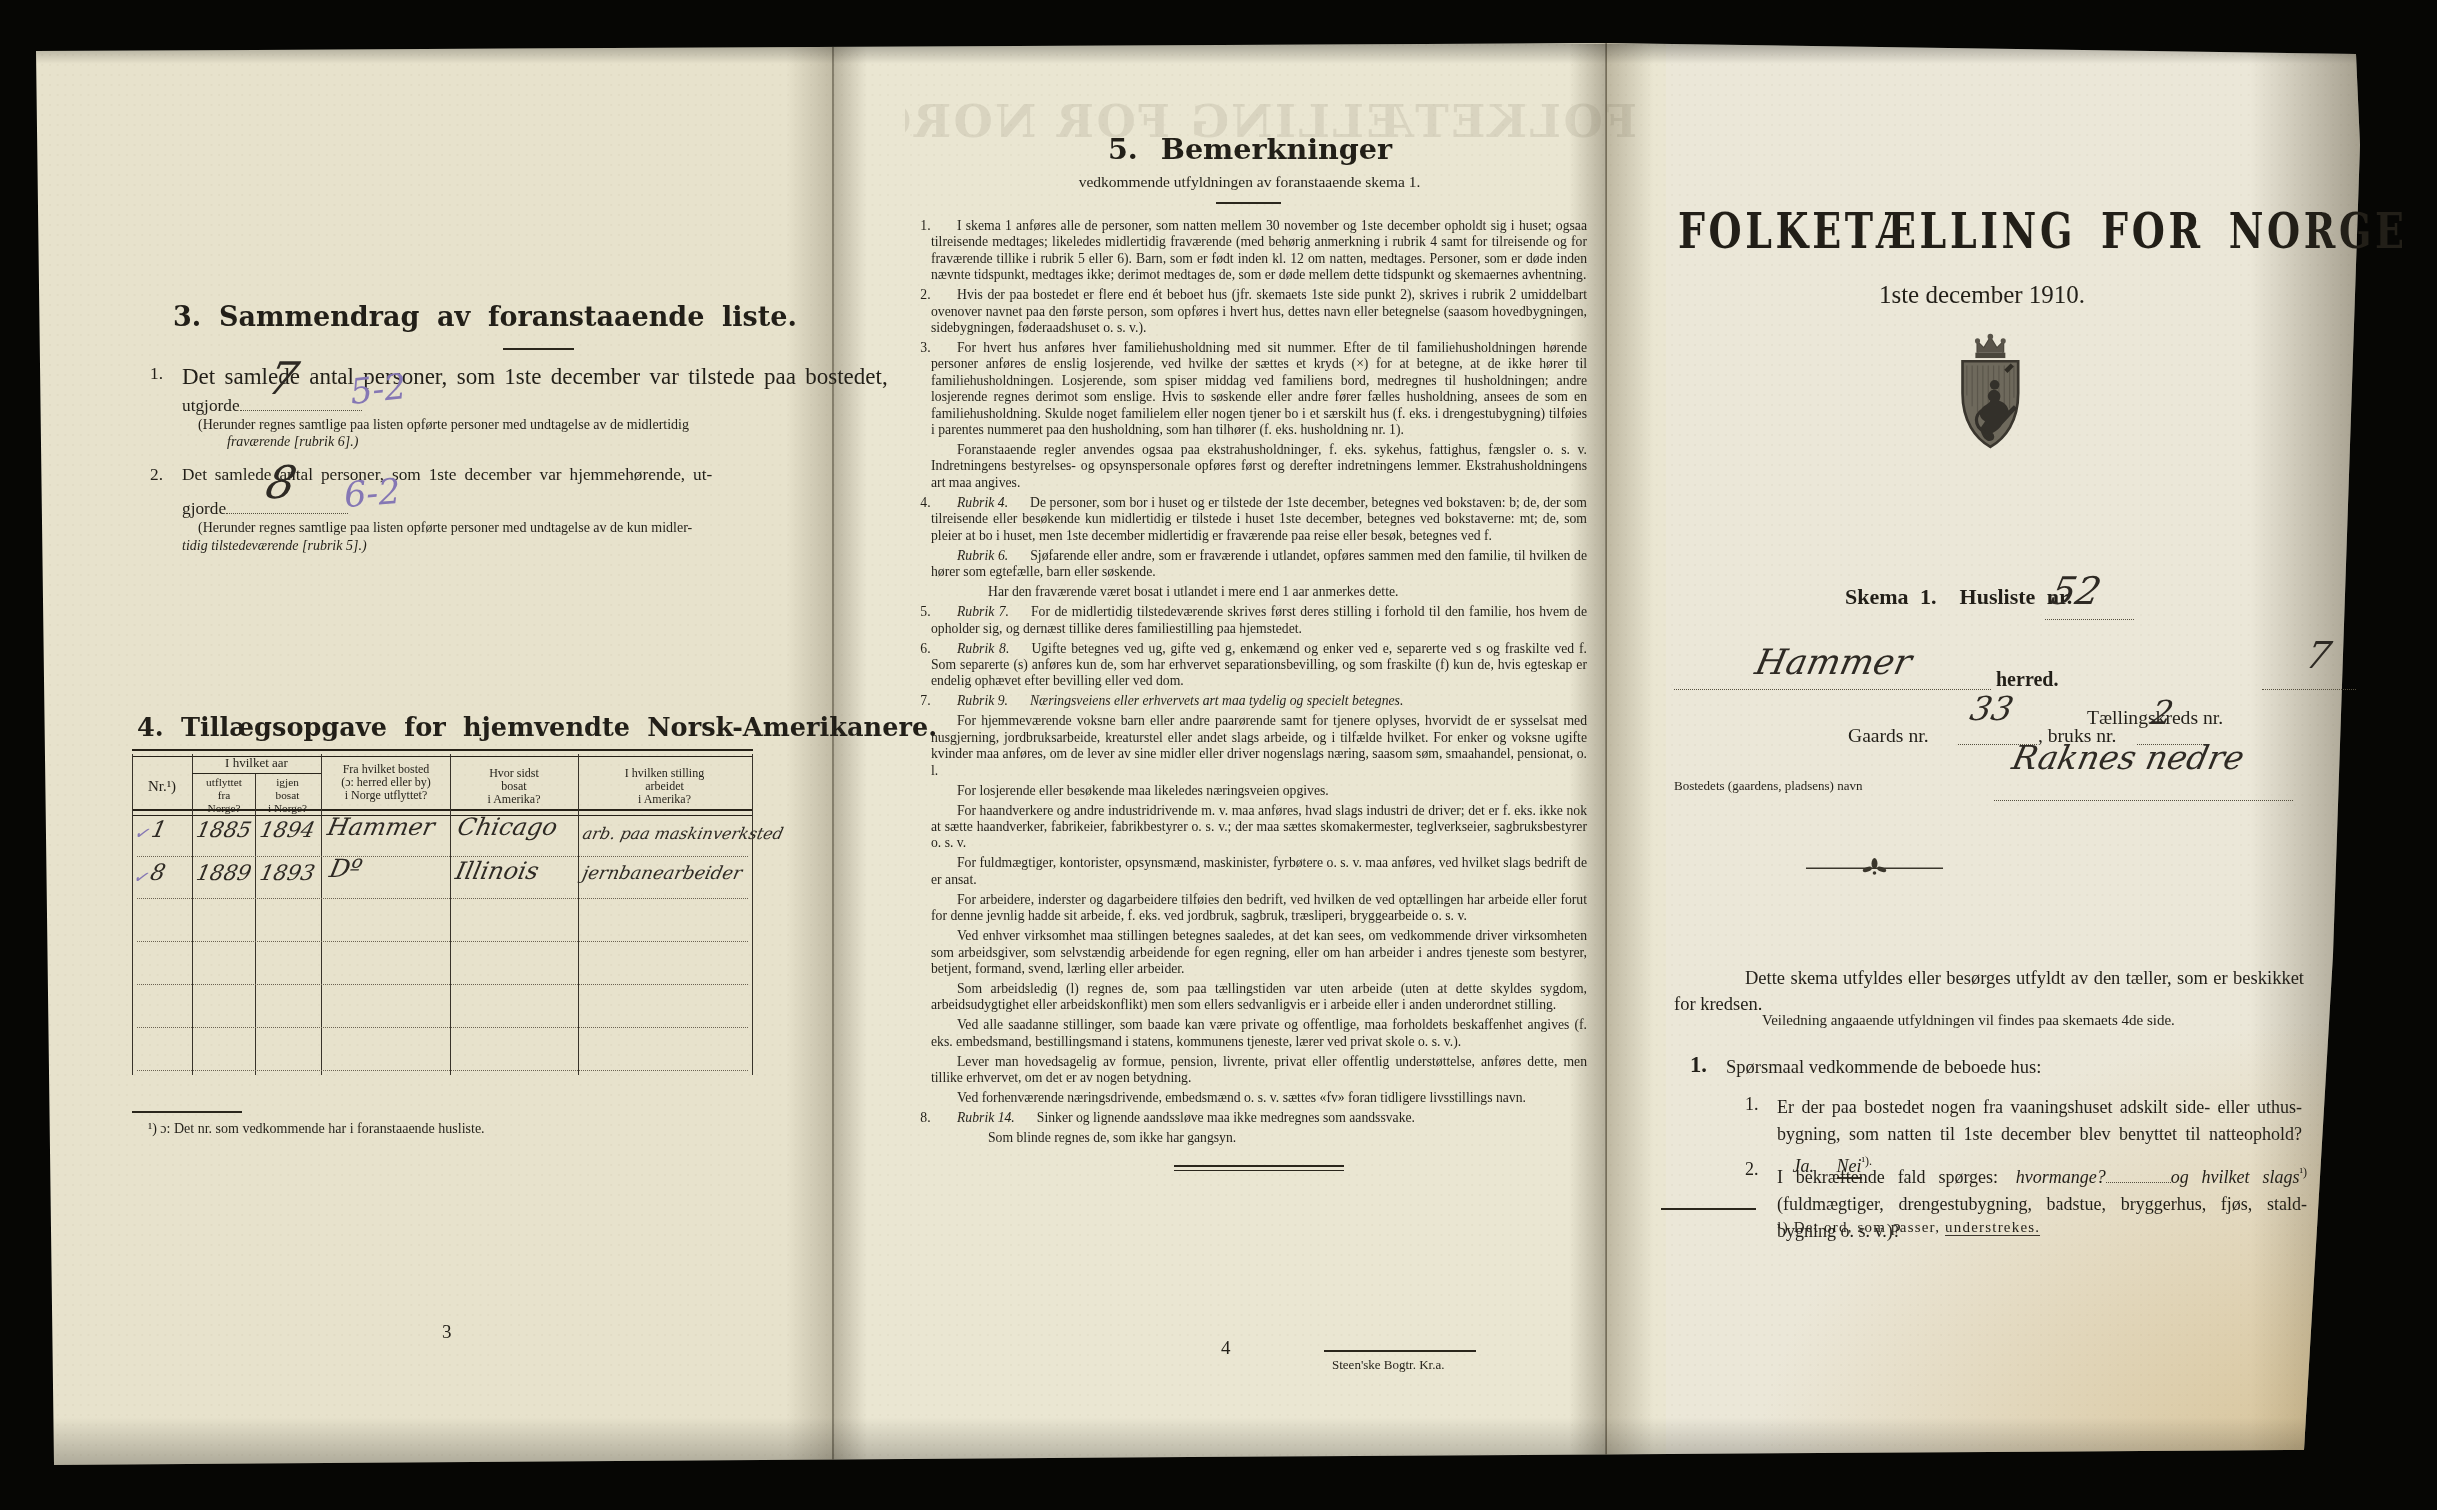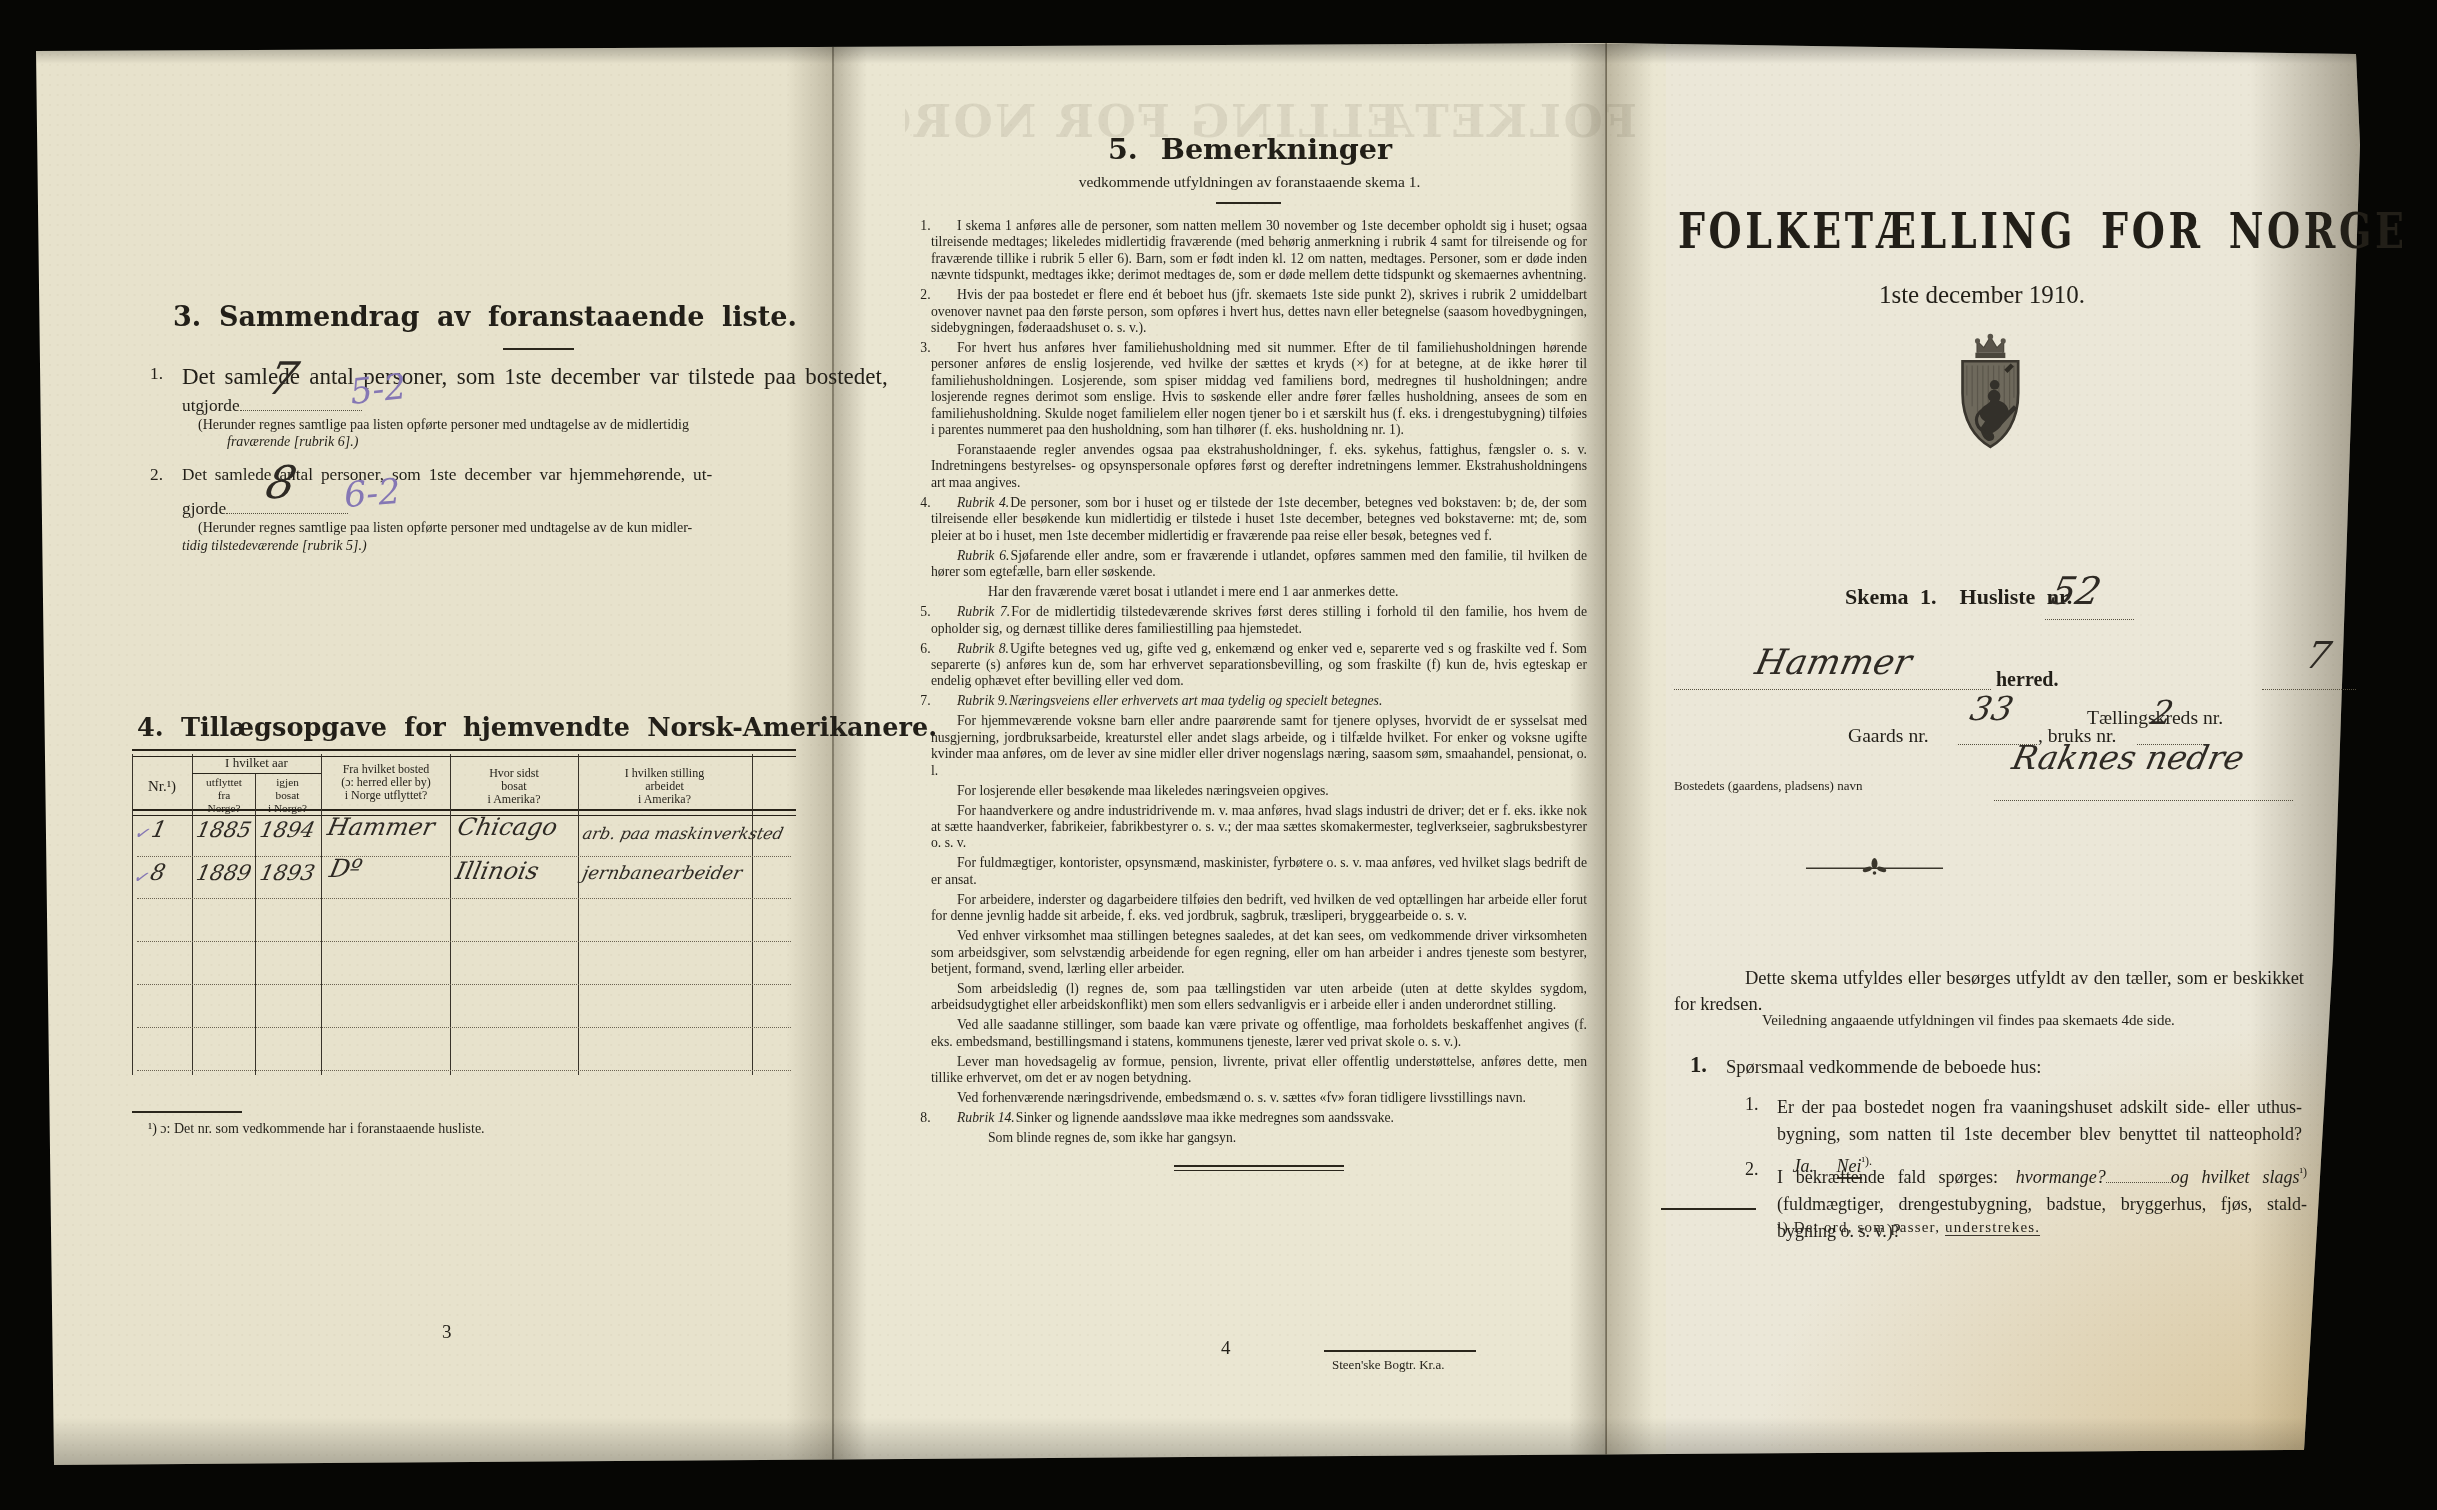--- a/index.html
+++ b/index.html
@@ -42,25 +42,25 @@
   .rule{position:absolute;background:#2a261c;}
   .underlined{border-bottom:2.4px solid #3a352c;padding-bottom:0.6px;}
   .ulw{border-bottom:1.8px solid #3a352c;}
 
   
   #mcol{position:absolute;left:931px;top:218px;width:656px;font-size:13.7px;line-height:16.4px;}
   #mcol p{position:relative;margin:0 0 3.6px 0;text-indent:26px;text-align:justify;}
   #mcol p.sub{text-indent:26px;}
   #mcol p.sub2{text-indent:57px;}
   #mcol .num{position:absolute;left:-10.7px;top:0;text-indent:0;}
-  .rlabel{margin-right:1px;}
+  .rlabel{margin-right:22px;}
   #mEndRule{width:170px;height:3.6px;border-top:2.4px solid #2a261c;border-bottom:0.9px solid #2a261c;margin:18px auto 0 auto;}
 
   
-  #tbl{position:absolute;left:132px;top:749px;width:621px;height:326px;font-size:12px;padding-left:43px;}
+  #tbl{position:absolute;left:132px;top:749px;width:621px;height:326px;font-size:12px;}
   #tbl .dblTop{position:absolute;left:0;right:0;top:0;height:5.4px;border-top:2.7px solid #262118;border-bottom:0.9px solid #262118;}
   #tbl .dblMid{position:absolute;left:0;right:0;top:60px;height:4.2px;border-top:2.1px solid #262118;border-bottom:0.9px solid #262118;}
   #tbl .v{position:absolute;width:1.2px;background:#38332a;top:5.4px;bottom:0;}
   #tbl .rowline{position:absolute;left:4.8px;right:4.8px;border-bottom:1.5px dotted #6b6352;height:0;}
   #tbl .hc{position:absolute;text-align:center;line-height:13px;}
 
   .bleed{position:absolute;transform:scaleX(-1);color:rgba(110,104,86,.14);
          font-family:"DejaVu Serif",serif;font-weight:bold;white-space:nowrap;overflow:hidden;}
 </style>
 </head>

